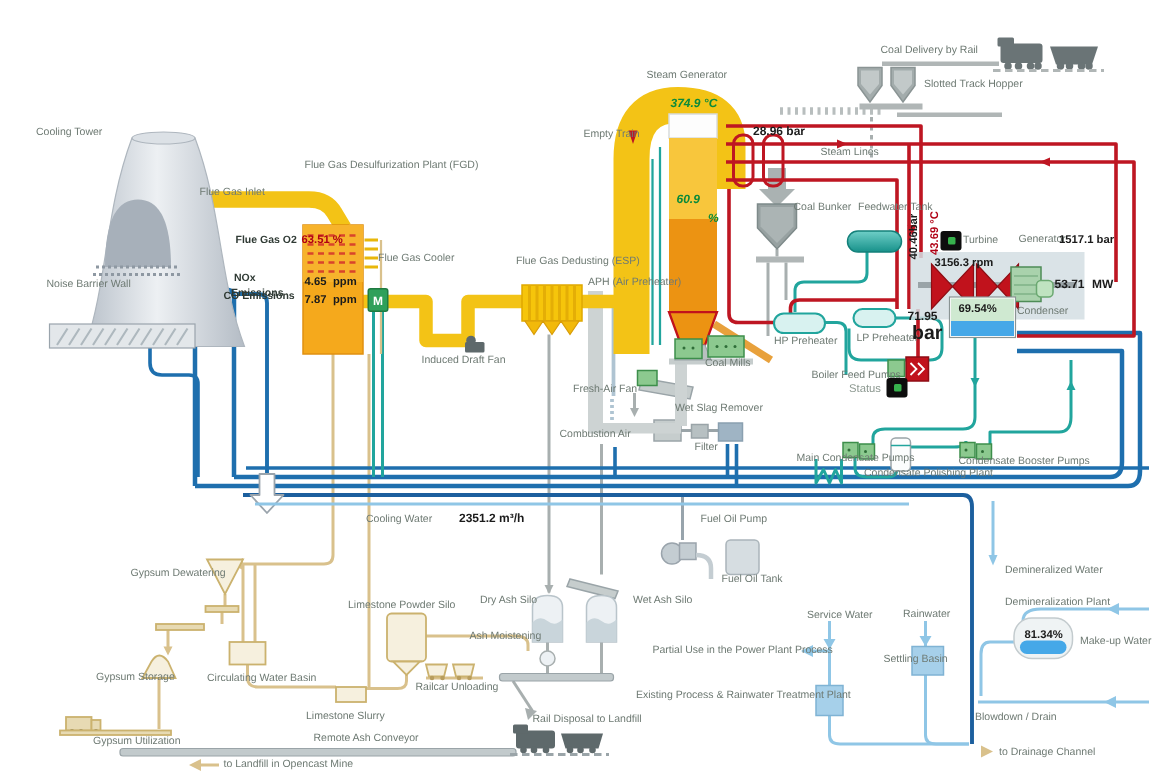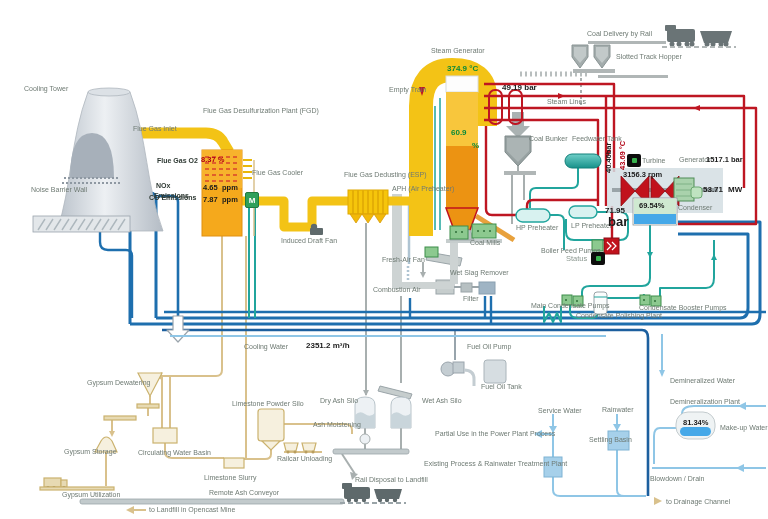--- a/index.html
+++ b/index.html
@@ -2,21 +2,21 @@
 <html><head>
 <meta charset="utf-8">
 <style>
   html,body{margin:0;padding:0;background:#fff;}
   .canvas{position:relative;width:768px;height:519px;background:#ffffff;overflow:hidden;
           font-family:"Liberation Sans",sans-serif;}
   .canvas svg{position:absolute;left:0;top:0;}
   .lbl{position:absolute;font-size:7px;color:#6E7A73;white-space:nowrap;line-height:1.05;}
   .lbl-b{position:absolute;font-size:7px;font-weight:bold;color:#2F3A34;white-space:nowrap;}
   .val{position:absolute;font-size:7.5px;font-weight:bold;color:#1B1B1B;white-space:nowrap;}
-  .val-green{color:#0A8A3A;}
+  .val-green{color:#0A8A3A;font-style:italic;}
   .val-red{color:#B00014;}
   .vert{transform:rotate(-90deg);transform-origin:0 0;}
   .badge{position:absolute;width:14px;height:13px;background:#0D0D0D;border-radius:2px;
          display:flex;align-items:center;justify-content:center;}
   .badge .dot{width:5px;height:5px;background:#37B24D;border-radius:1px;}
   .mvalve{position:absolute;width:12px;height:14px;background:#2FA05A;border:1px solid #1F7A40;
           border-radius:2px;color:#fff;font-size:8px;font-weight:bold;
           display:flex;align-items:center;justify-content:center;}
 </style>
 </head>
@@ -320,38 +320,38 @@
     <rect x="33" y="216" width="97" height="16" fill="#E3E7EA" stroke="#9AA4AC" stroke-width="0.8"></rect>
     <path d="M38 230 l7 -11 M46 230 l7 -11 M54 230 l7 -11 M62 230 l7 -11 M70 230 l7 -11 M78 230 l7 -11 M86 230 l7 -11 M94 230 l7 -11 M102 230 l7 -11 M110 230 l7 -11 M118 230 l7 -11" stroke="#AEB8BE" stroke-width="1.4" fill="none"></path>
   </g>
 </svg>
 
 <span class="lbl" style="left:24px;top:85px">Cooling Tower</span>
 <span class="lbl" style="left:133px;top:125px">Flue Gas Inlet</span>
 <span class="lbl" style="left:203px;top:107px">Flue Gas Desulfurization Plant (FGD)</span>
 <span class="lbl" style="left:31px;top:186px">Noise Barrier Wall</span>
 <span class="lbl-b" style="left:157px;top:157px">Flue Gas O2</span>
-<span class="val val-red" style="left:201px;top:155px">8.37 %</span>
+<span class="val val-red" style="left:201px;top:155px">63.51 %</span>
 <span class="lbl-b" style="left:156px;top:182px">NOx</span>
 <span class="lbl-b" style="left:154px;top:192px">Emissions</span>
 <span class="lbl-b" style="left:149px;top:194px">CO Emissions</span>
 <span class="val" style="left:203px;top:183px">4.65</span>
 <span class="val" style="left:222px;top:183px">ppm</span>
 <span class="val" style="left:203px;top:195px">7.87</span>
 <span class="val" style="left:222px;top:195px">ppm</span>
 <span class="lbl" style="left:252px;top:169px">Flue Gas Cooler</span>
 <span class="lbl" style="left:281px;top:237px">Induced Draft Fan</span>
 <span class="lbl" style="left:344px;top:171px">Flue Gas Dedusting (ESP)</span>
 <span class="lbl" style="left:392px;top:185px">APH (Air Preheater)</span>
 <span class="lbl" style="left:431px;top:47px">Steam Generator</span>
 <span class="val val-green" style="left:447px;top:64px;font-size:8px">374.9 °C</span>
 <span class="lbl" style="left:389px;top:86px">Empty Train</span>
 <span class="val val-green" style="left:451px;top:128px;font-size:8px">60.9</span>
 <span class="val val-green" style="left:472px;top:141px;font-size:8px">%</span>
-<span class="val" style="left:502px;top:83px;font-size:8px">49.19 bar</span>
+<span class="val" style="left:502px;top:83px;font-size:8px">28.96 bar</span>
 <span class="lbl" style="left:547px;top:98px">Steam Lines</span>
 <span class="lbl" style="left:587px;top:30px">Coal Delivery by Rail</span>
 <span class="lbl" style="left:616px;top:53px">Slotted Track Hopper</span>
 <span class="lbl" style="left:529px;top:135px">Coal Bunker</span>
 <span class="lbl" style="left:470px;top:239px">Coal Mills</span>
 <span class="lbl" style="left:572px;top:135px">Feedwater Tank</span>
 <span class="val vert" style="left:604px;top:173px">40.46bar</span>
 <span class="val vert val-red" style="left:618px;top:170px">43.69 °C</span>
 <span class="lbl" style="left:642px;top:157px">Turbine</span>
 <span class="lbl" style="left:679px;top:156px">Generator</span>

